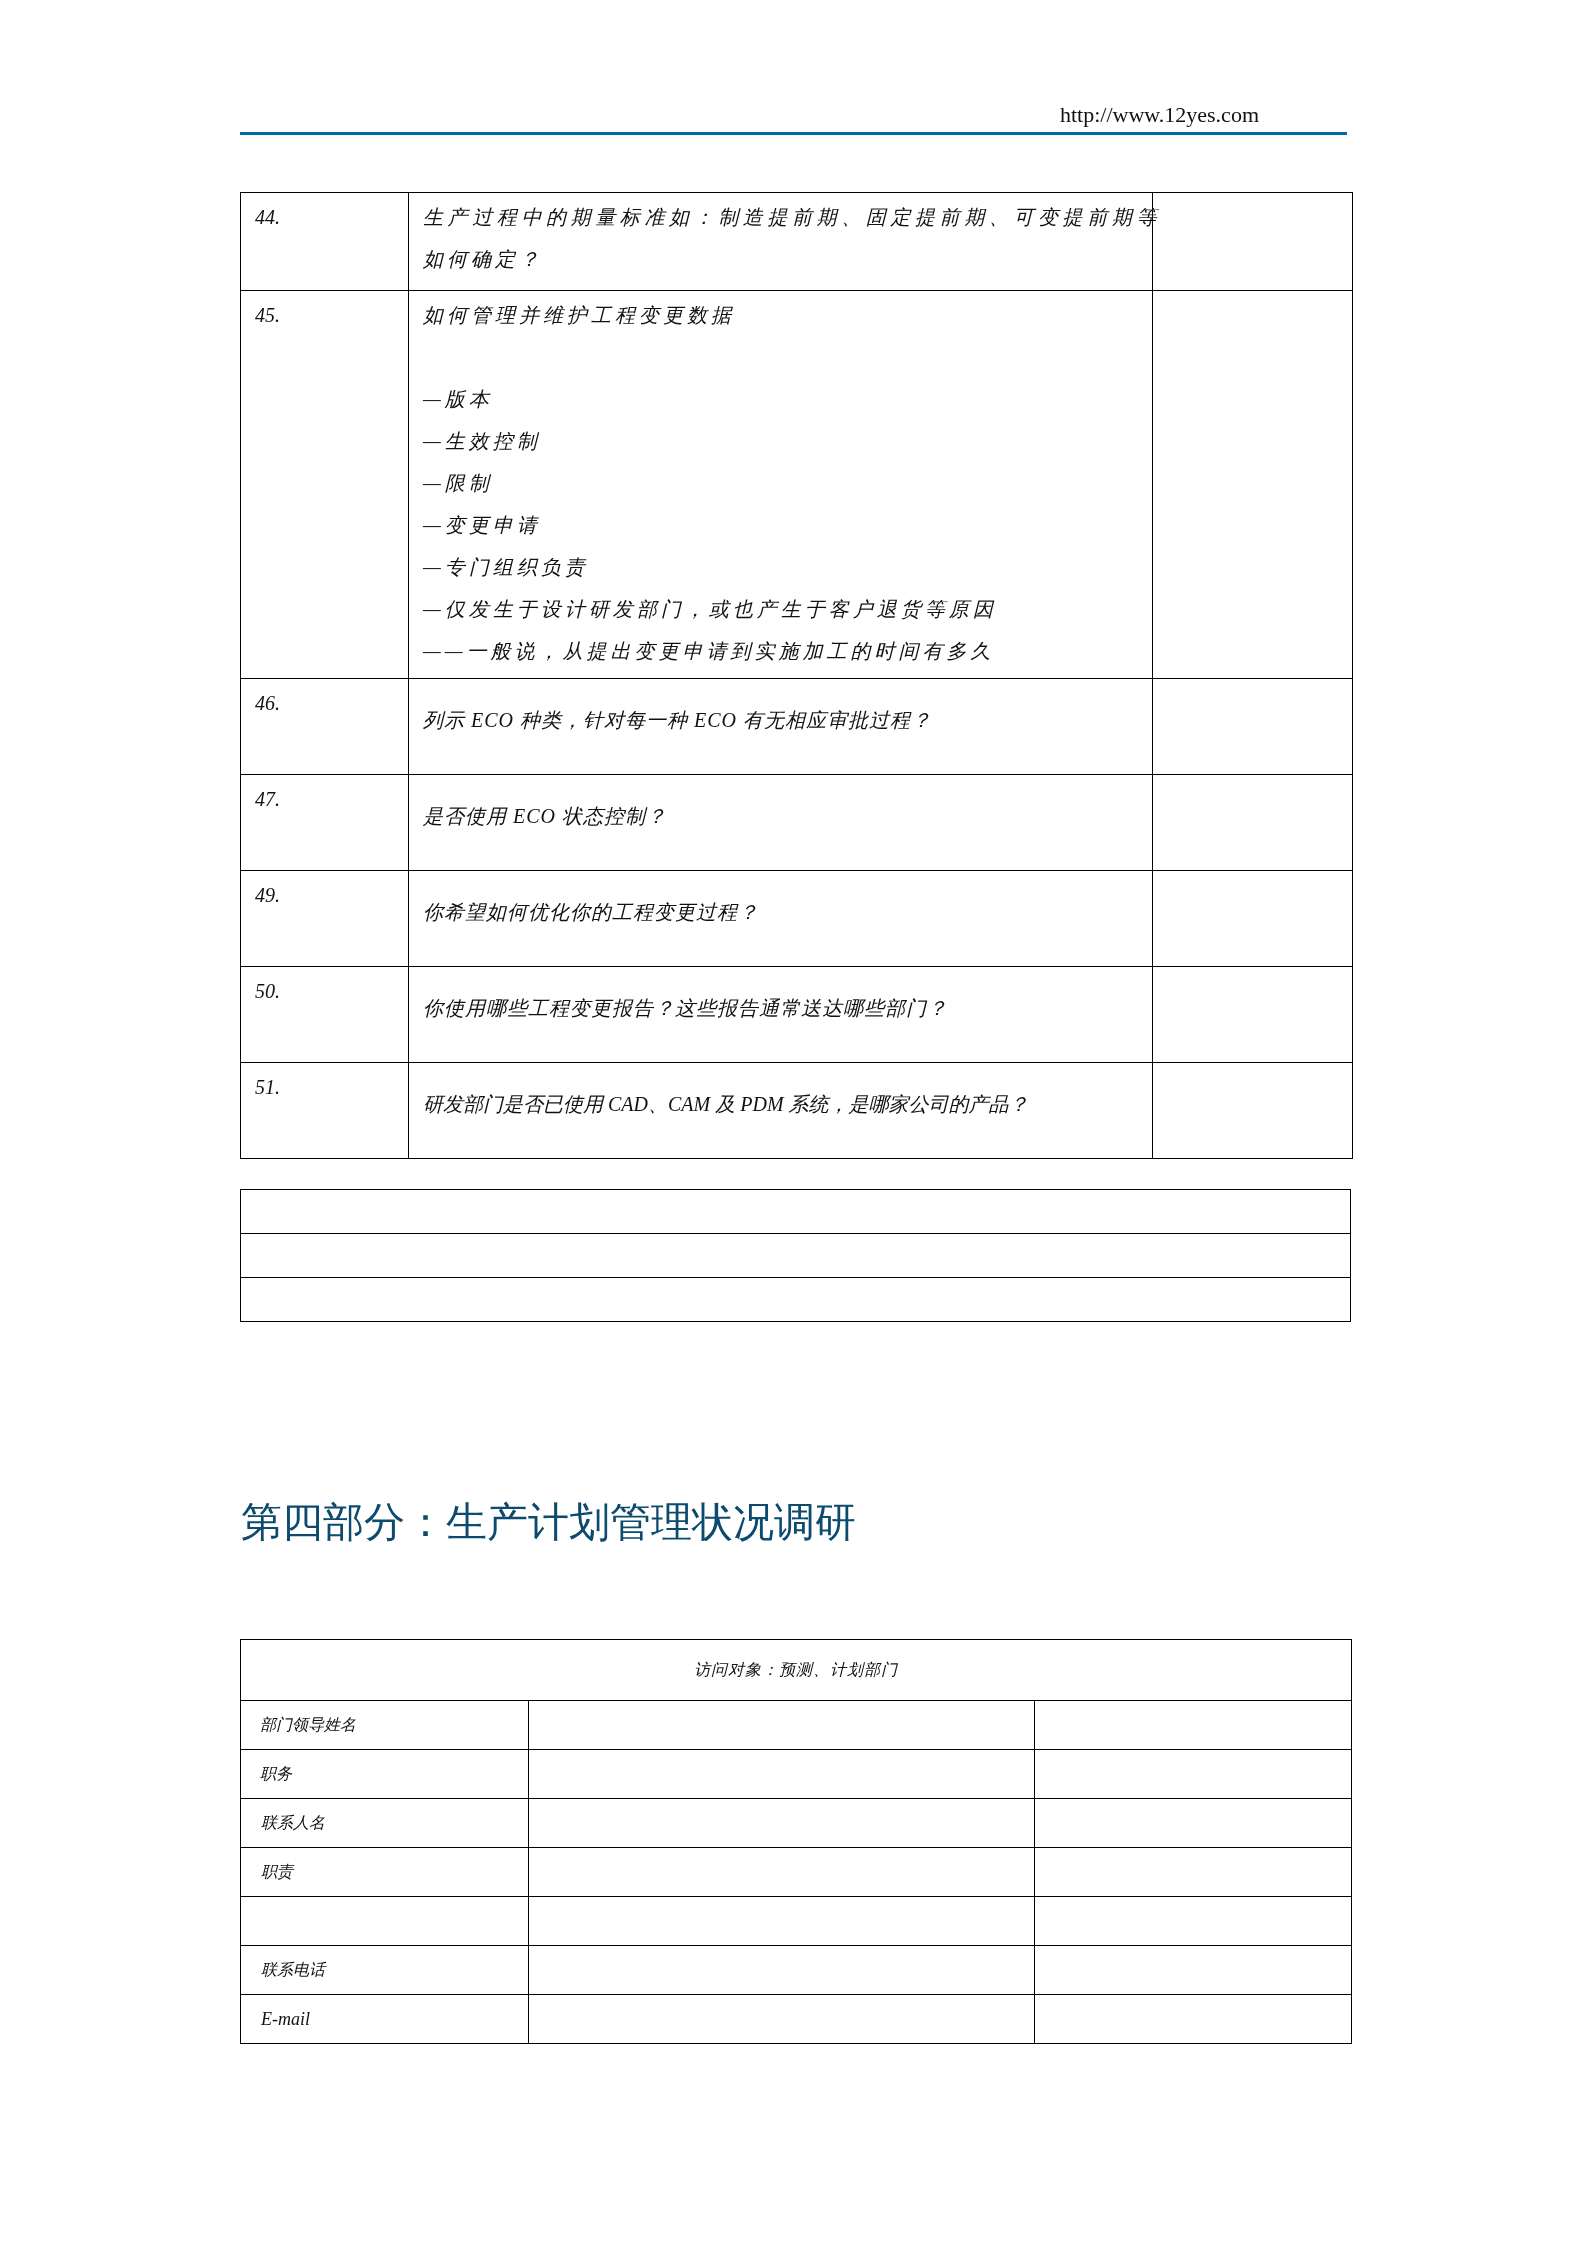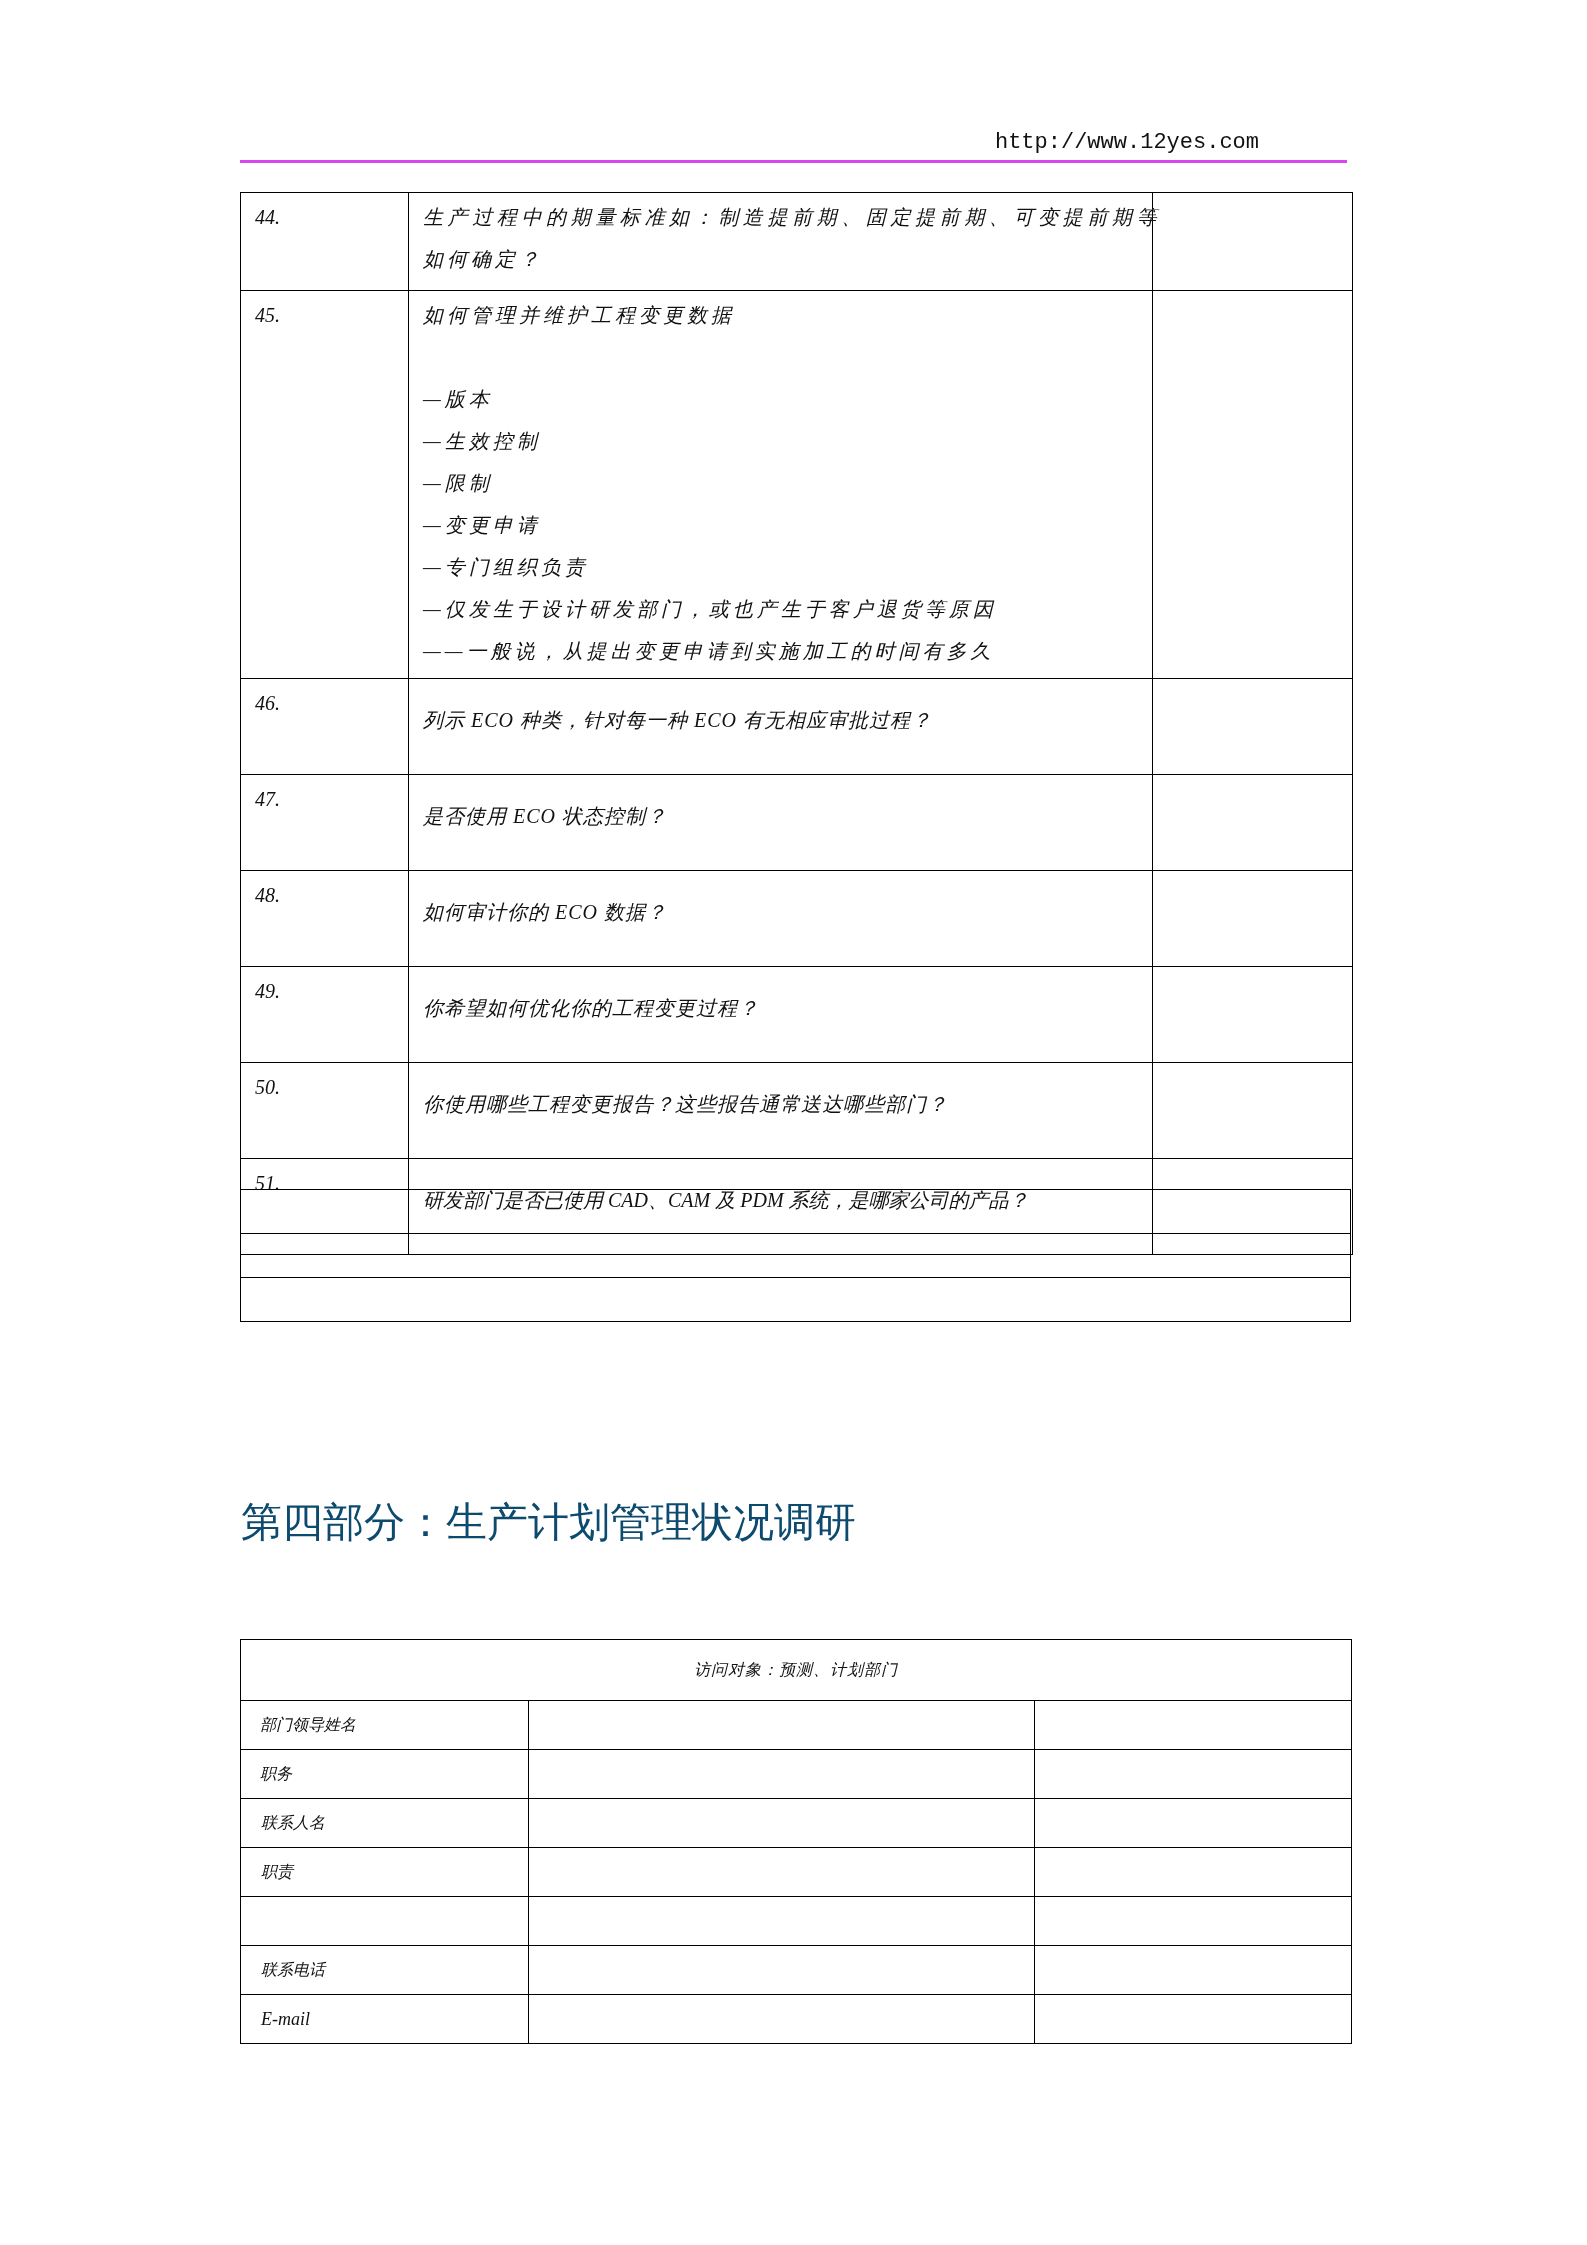--- a/index.html
+++ b/index.html
@@ -1,20 +1,20 @@
 <!DOCTYPE html>
 <html><head>
   <meta charset="utf-8">
   <style>
     html, body { margin: 0; padding: 0; background: #ffffff; }
     body {
       width: 1587px; height: 2245px; position: relative; overflow: hidden;
       font-family: "Liberation Serif", "DejaVu Serif", serif; color: #111;
     }
-    .page-header { position: absolute; left: 240px; top: 128px; width: 1107px; height: 32px; border-bottom: 3px solid #d946ef; font-family: Liberation Mono, monospace; }
+    .page-header { position: absolute; left: 240px; top: 100px; width: 1107px; height: 32px; border-bottom: 3px solid #0369a1; }
     .page-header .url { position: absolute; right: 88px; top: 2px; font-size: 22px; line-height: 26px; }
 
     table { border-collapse: collapse; position: absolute; table-layout: fixed; font-style: italic; }
     td { border: 1.5px solid #000; padding: 0; vertical-align: top; font-size: 20px; }
 
     
     #q-table { left: 240px; top: 192px; width: 1112px; }
     #q-table col.c1 { width: 168px; }
     #q-table col.c2 { width: 744px; }
     #q-table col.c3 { width: 200px; }
@@ -94,27 +94,20 @@
       <td class="ans"></td>
     </tr>
     <tr class="rs">
       <td class="num">47.</td>
       <td class="q">
           <span class="line">是否使用 ECO 状态控制？</span>
         </td>
       <td class="ans"></td>
     </tr>
     <tr class="rs">
-      <td class="num">48.</td>
-      <td class="q">
-          <span class="line">如何审计你的 ECO 数据？</span>
-        </td>
-      <td class="ans"></td>
-    </tr>
-    <tr class="rs">
       <td class="num">49.</td>
       <td class="q">
           <span class="line">你希望如何优化你的工程变更过程？</span>
         </td>
       <td class="ans"></td>
     </tr>
     <tr class="rs">
       <td class="num">50.</td>
       <td class="q">
           <span class="line">你使用哪些工程变更报告？这些报告通常送达哪些部门？</span>

